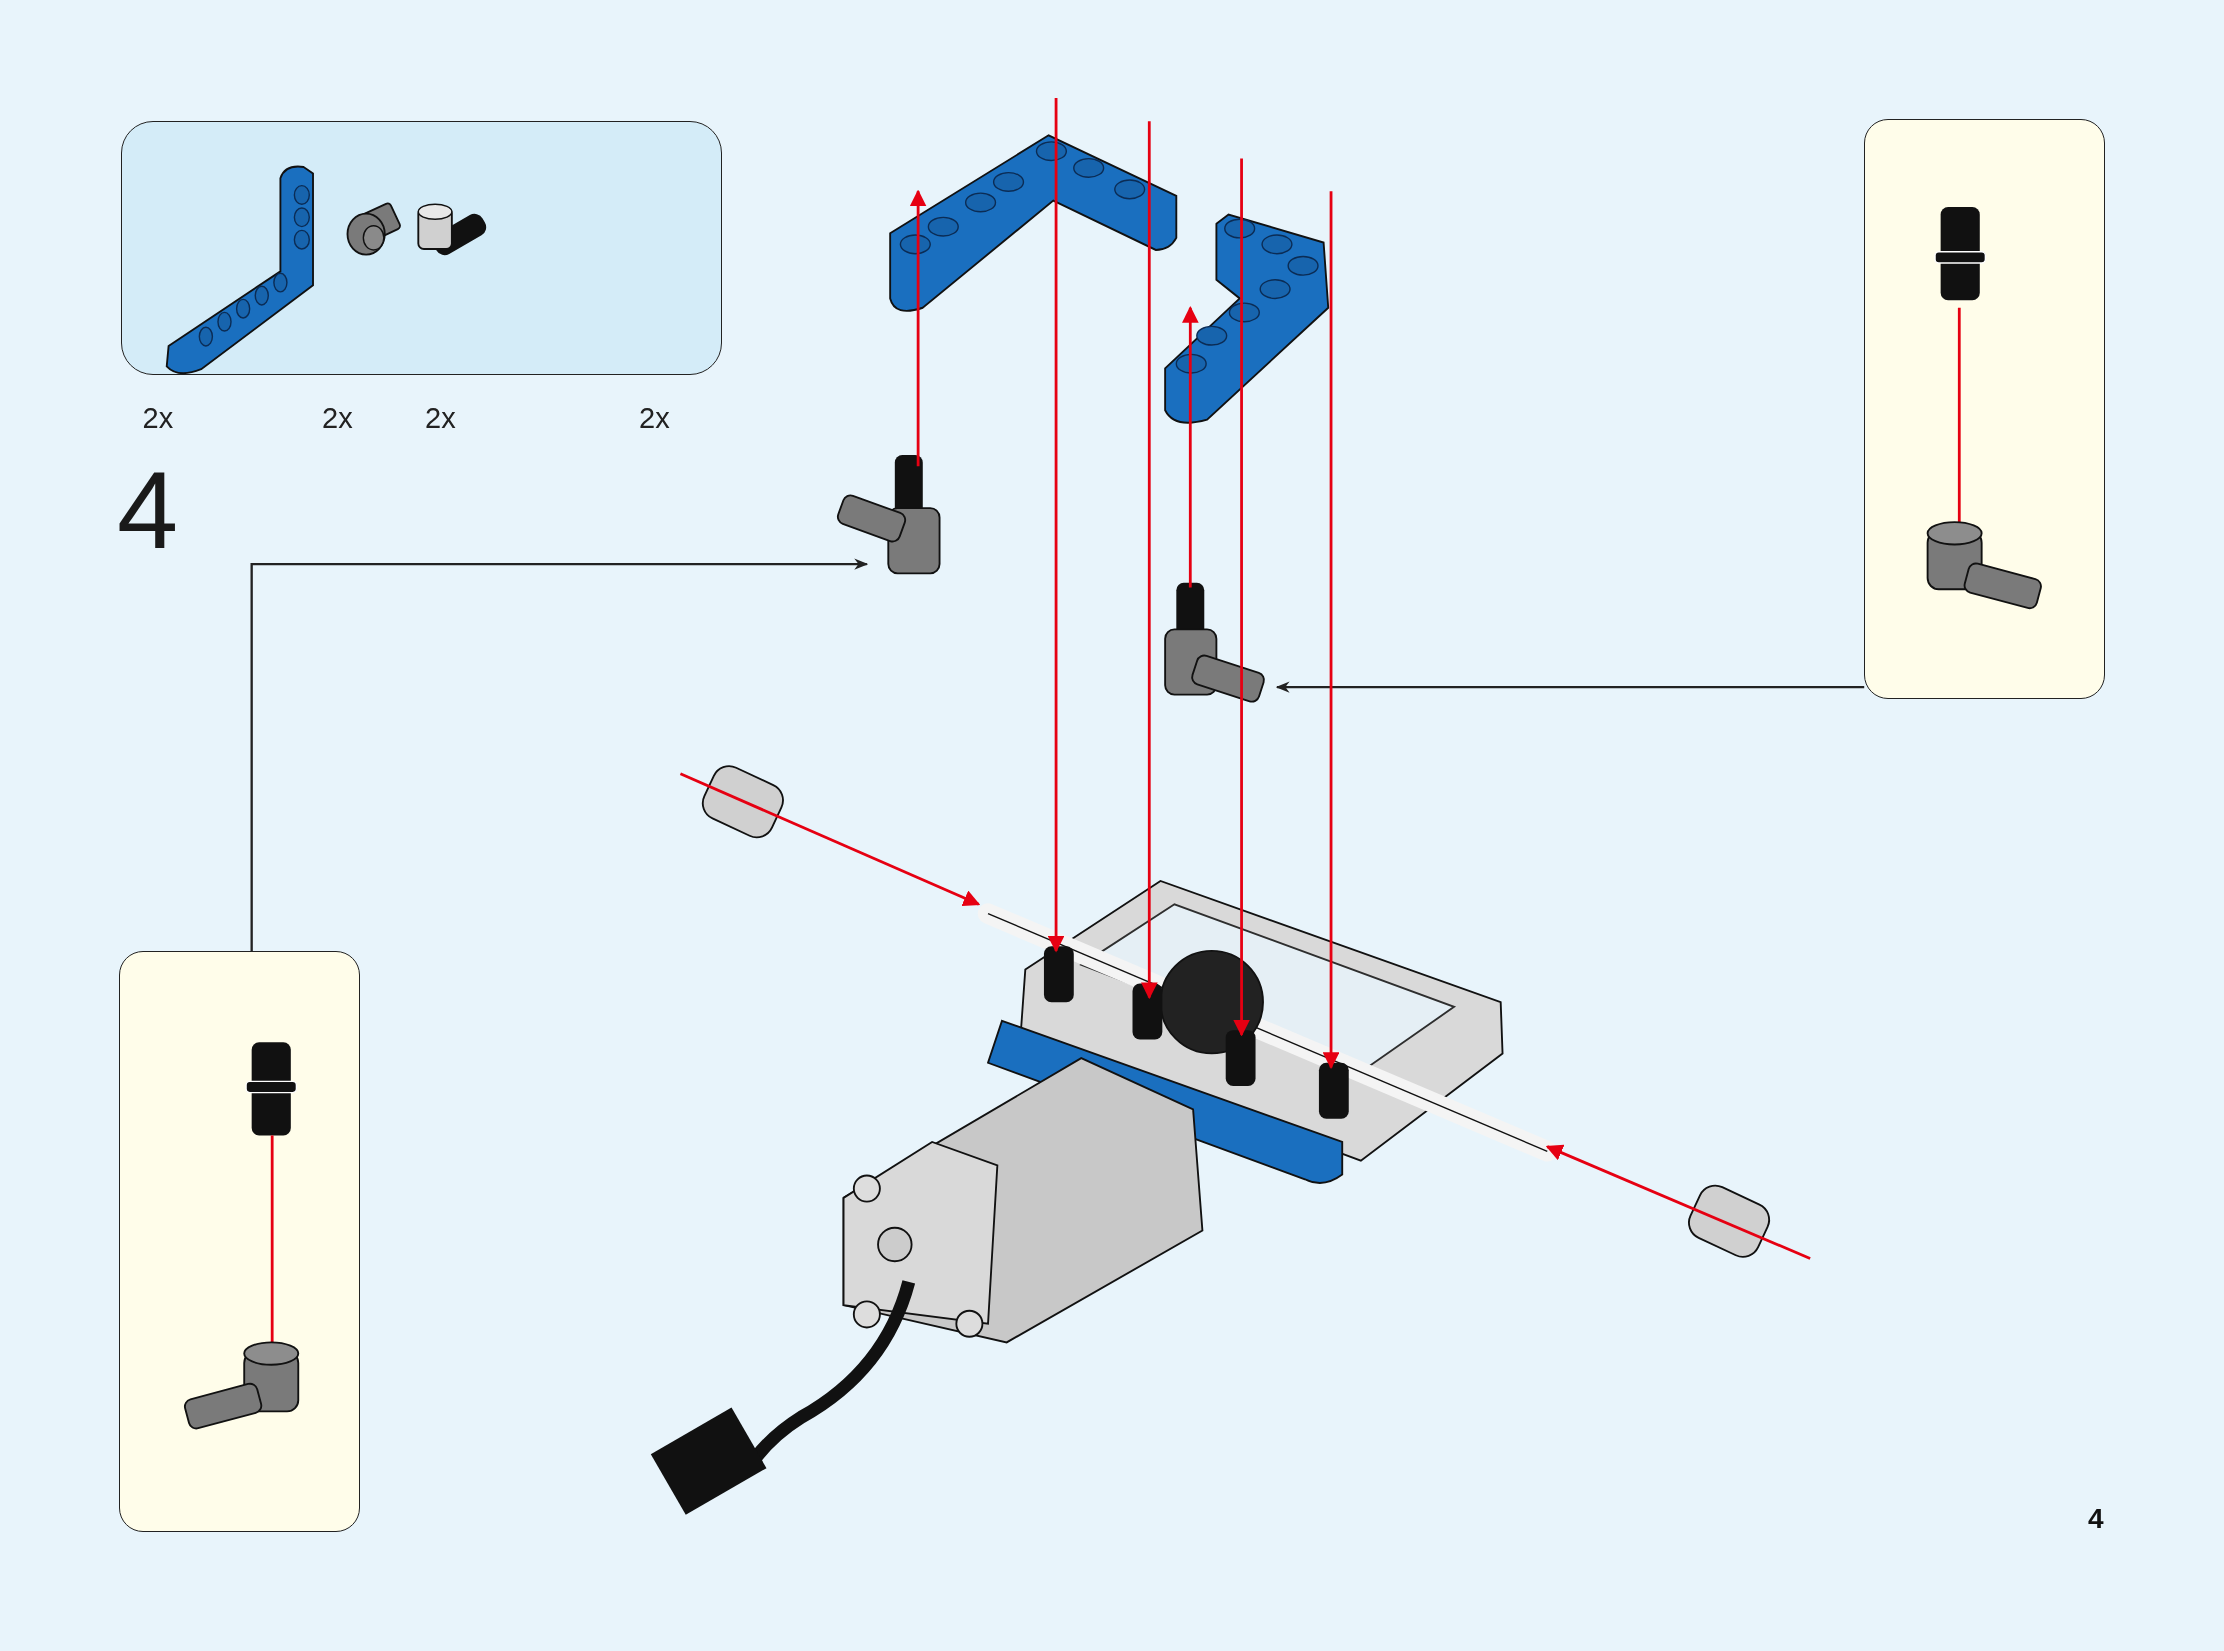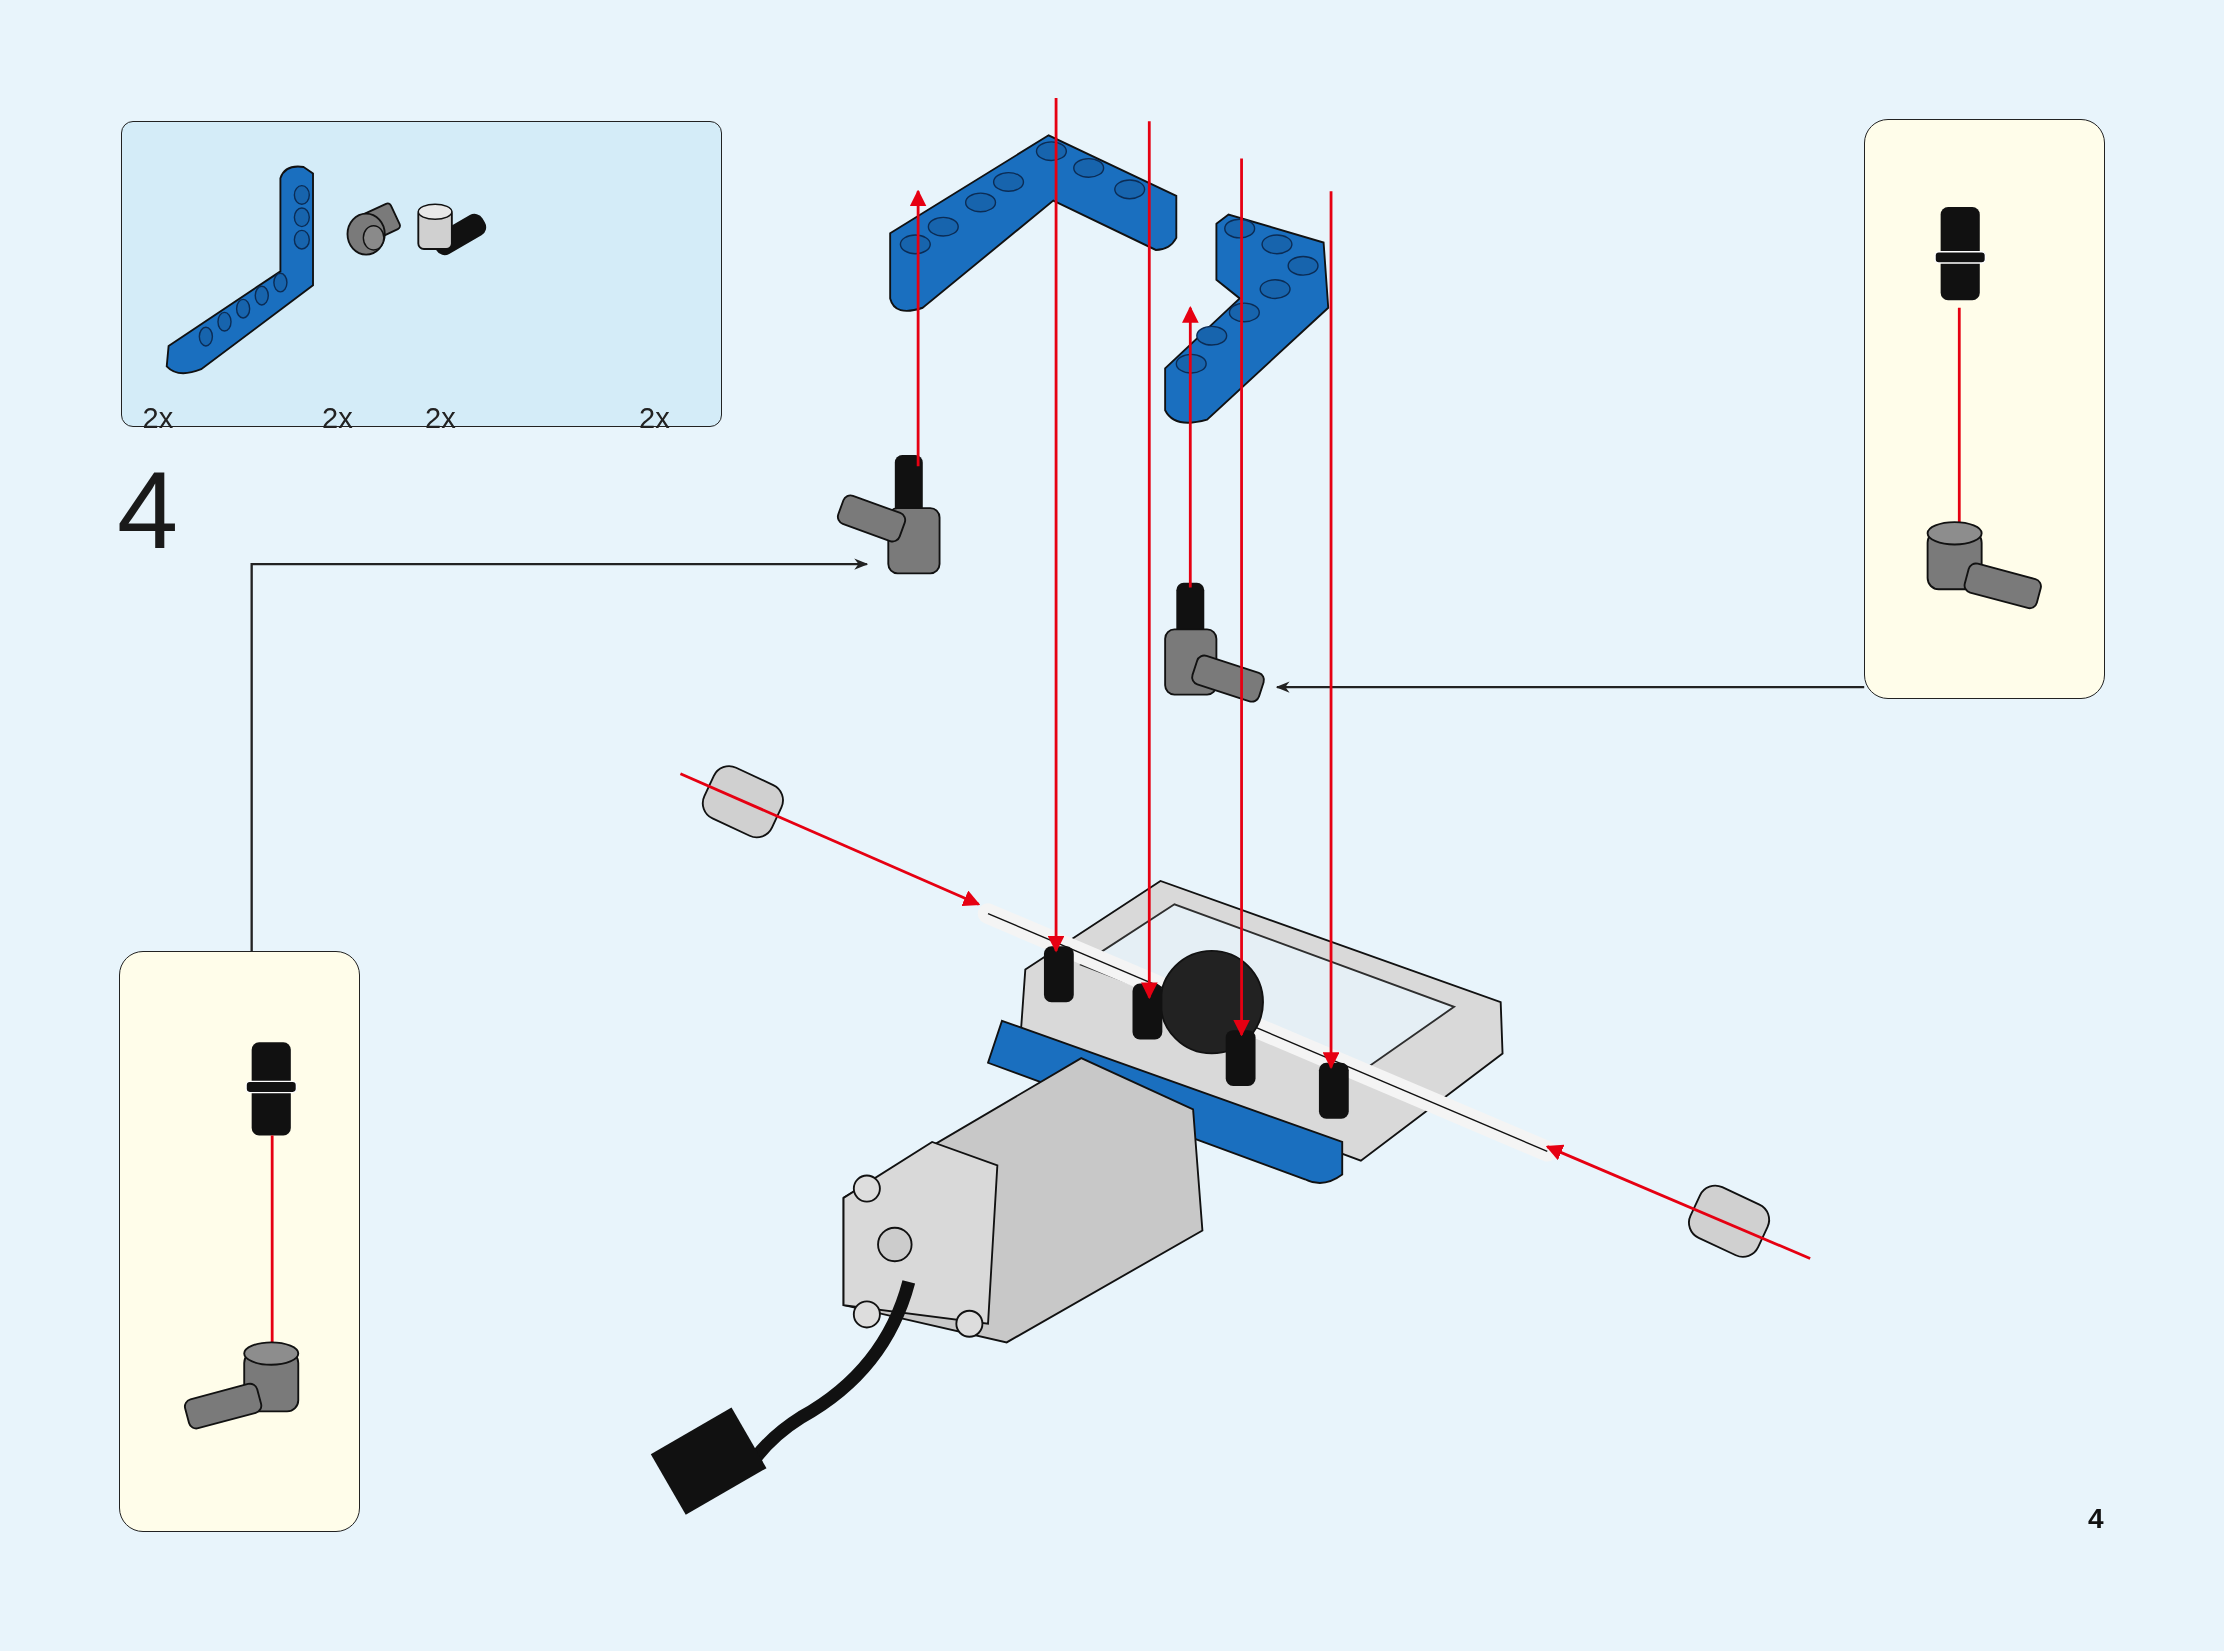--- a/index.html
+++ b/index.html
@@ -1,18 +1,18 @@
 <!DOCTYPE html>
 <html style="font-size:15px"><head>
 <meta charset="utf-8">
 <style>
   html,body{margin:0;padding:0;}
   body{width:2224px;height:1652px;background:#e8f4fb;position:relative;overflow:hidden;font-family:"Liberation Sans",sans-serif;}
   .abs{position:absolute;}
-  #parts-box{left:121px;top:121px;width:601px;height:306px;background:#d4ecf8;border:1.9px solid #222;border-radius:12px;box-sizing:border-box;}
+  #parts-box{left:121px;top:121px;width:601px;height:254px;background:#d4ecf8;border:1.9px solid #222;border-radius:32px;box-sizing:border-box;}
   .qty{position:absolute;top:280px;font-size:29px;color:#222;}
   #step-number{left:117px;top:455px;font-size:110px;line-height:1;color:#1a1a1a;font-weight:400;}
   .callout{background:#fffdea;border:1.9px solid #222;border-radius:24px;box-sizing:border-box;}
   #callout-right{left:1864px;top:119px;width:241px;height:580px;}
   #callout-left{left:119px;top:951px;width:241px;height:581px;}
   #page-number{left:2088px;top:1503px;font-size:28px;font-weight:700;color:#111;}
   svg{position:absolute;left:0;top:0;}
 </style>
 </head>
 <body>

